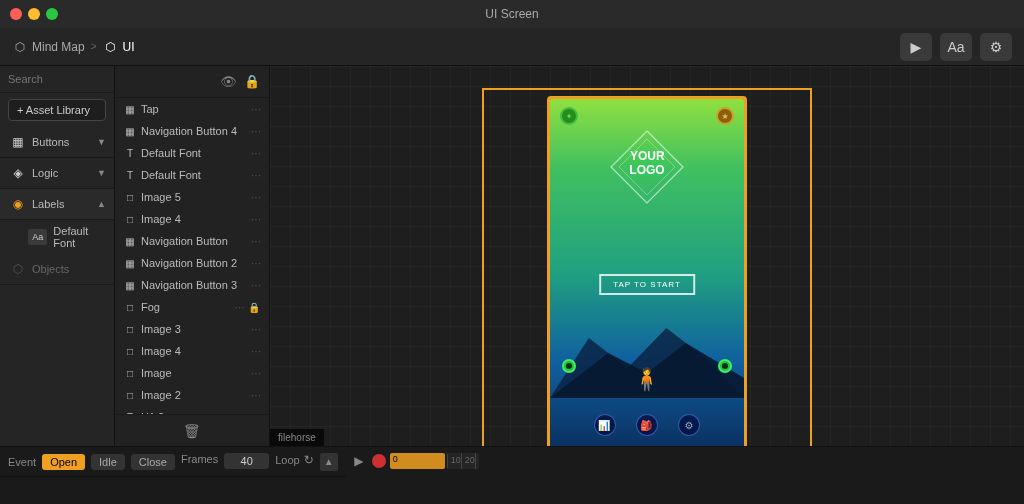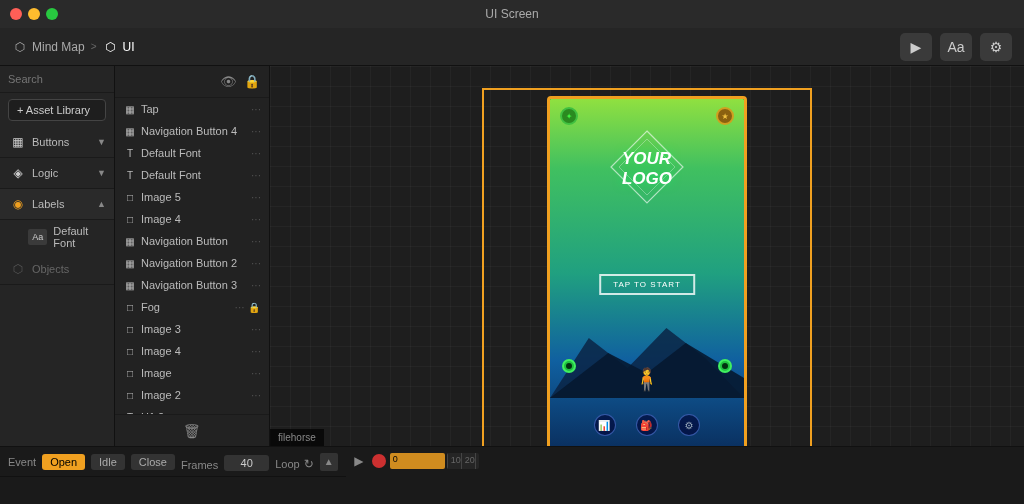--- a/index.html
+++ b/index.html
@@ -298,27 +298,26 @@
       position: absolute;
       top: 28px;
       left: 50%;
       transform: translateX(-50%);
       width: 80px;
       height: 80px;
     }
     .phone-logo {
       position: absolute;
       top: 50px;
-      text-align: left;
+      text-align: right;
       color: white;
-      font-size: 17px;
+      font-size: 12px;
       font-weight: bold;
       line-height: 1.2;
       text-shadow: 0 0 10px rgba(0,255,100,0.5);
-      font-style: italic;
     }
     .phone-tap {
       position: absolute;
       top: 175px;
       left: 50%;
       transform: translateX(-50%);
       border: 2px solid rgba(255,255,255,0.8);
       padding: 4px 12px;
       color: white;
       font-size: 8px;
@@ -389,21 +388,21 @@
       border: none;
       font-size: 11px;
       cursor: pointer;
     }
     .event-btn.open { background: #f0a020; color: #000; }
     .event-btn.idle { background: #333; color: #aaa; }
     .event-btn.close { background: #333; color: #aaa; }
     .frames-section {
       margin-left: auto;
       display: flex;
-      align-items: flex-end;
+      align-items: flex-start;
       gap: 6px;
       color: #888;
       font-size: 11px;
     }
     .frames-input {
       width: 45px;
       background: #333;
       border: none;
       border-radius: 3px;
       color: #ccc;

